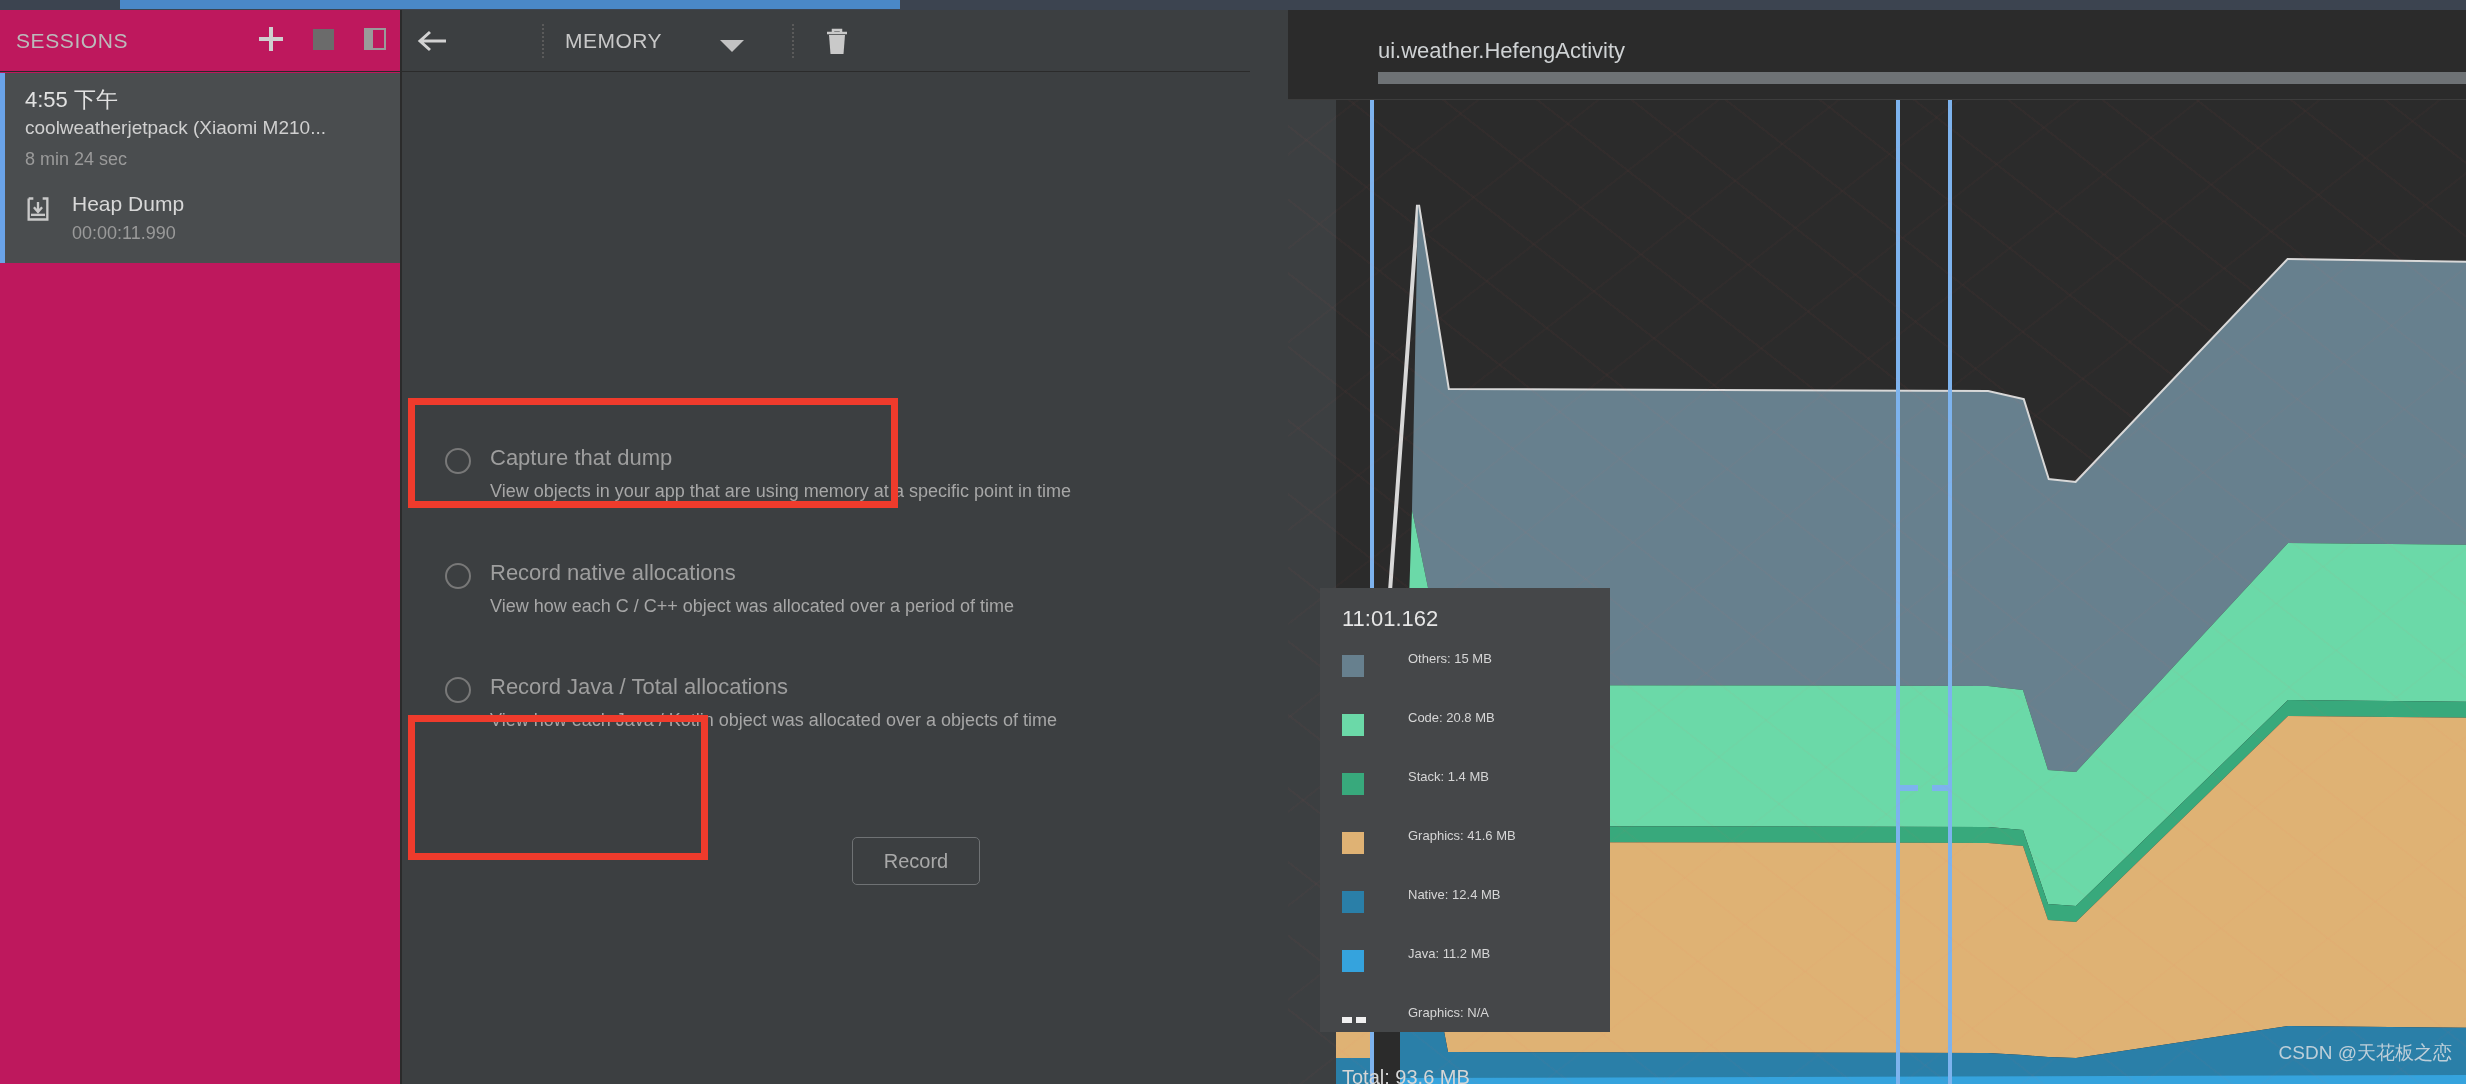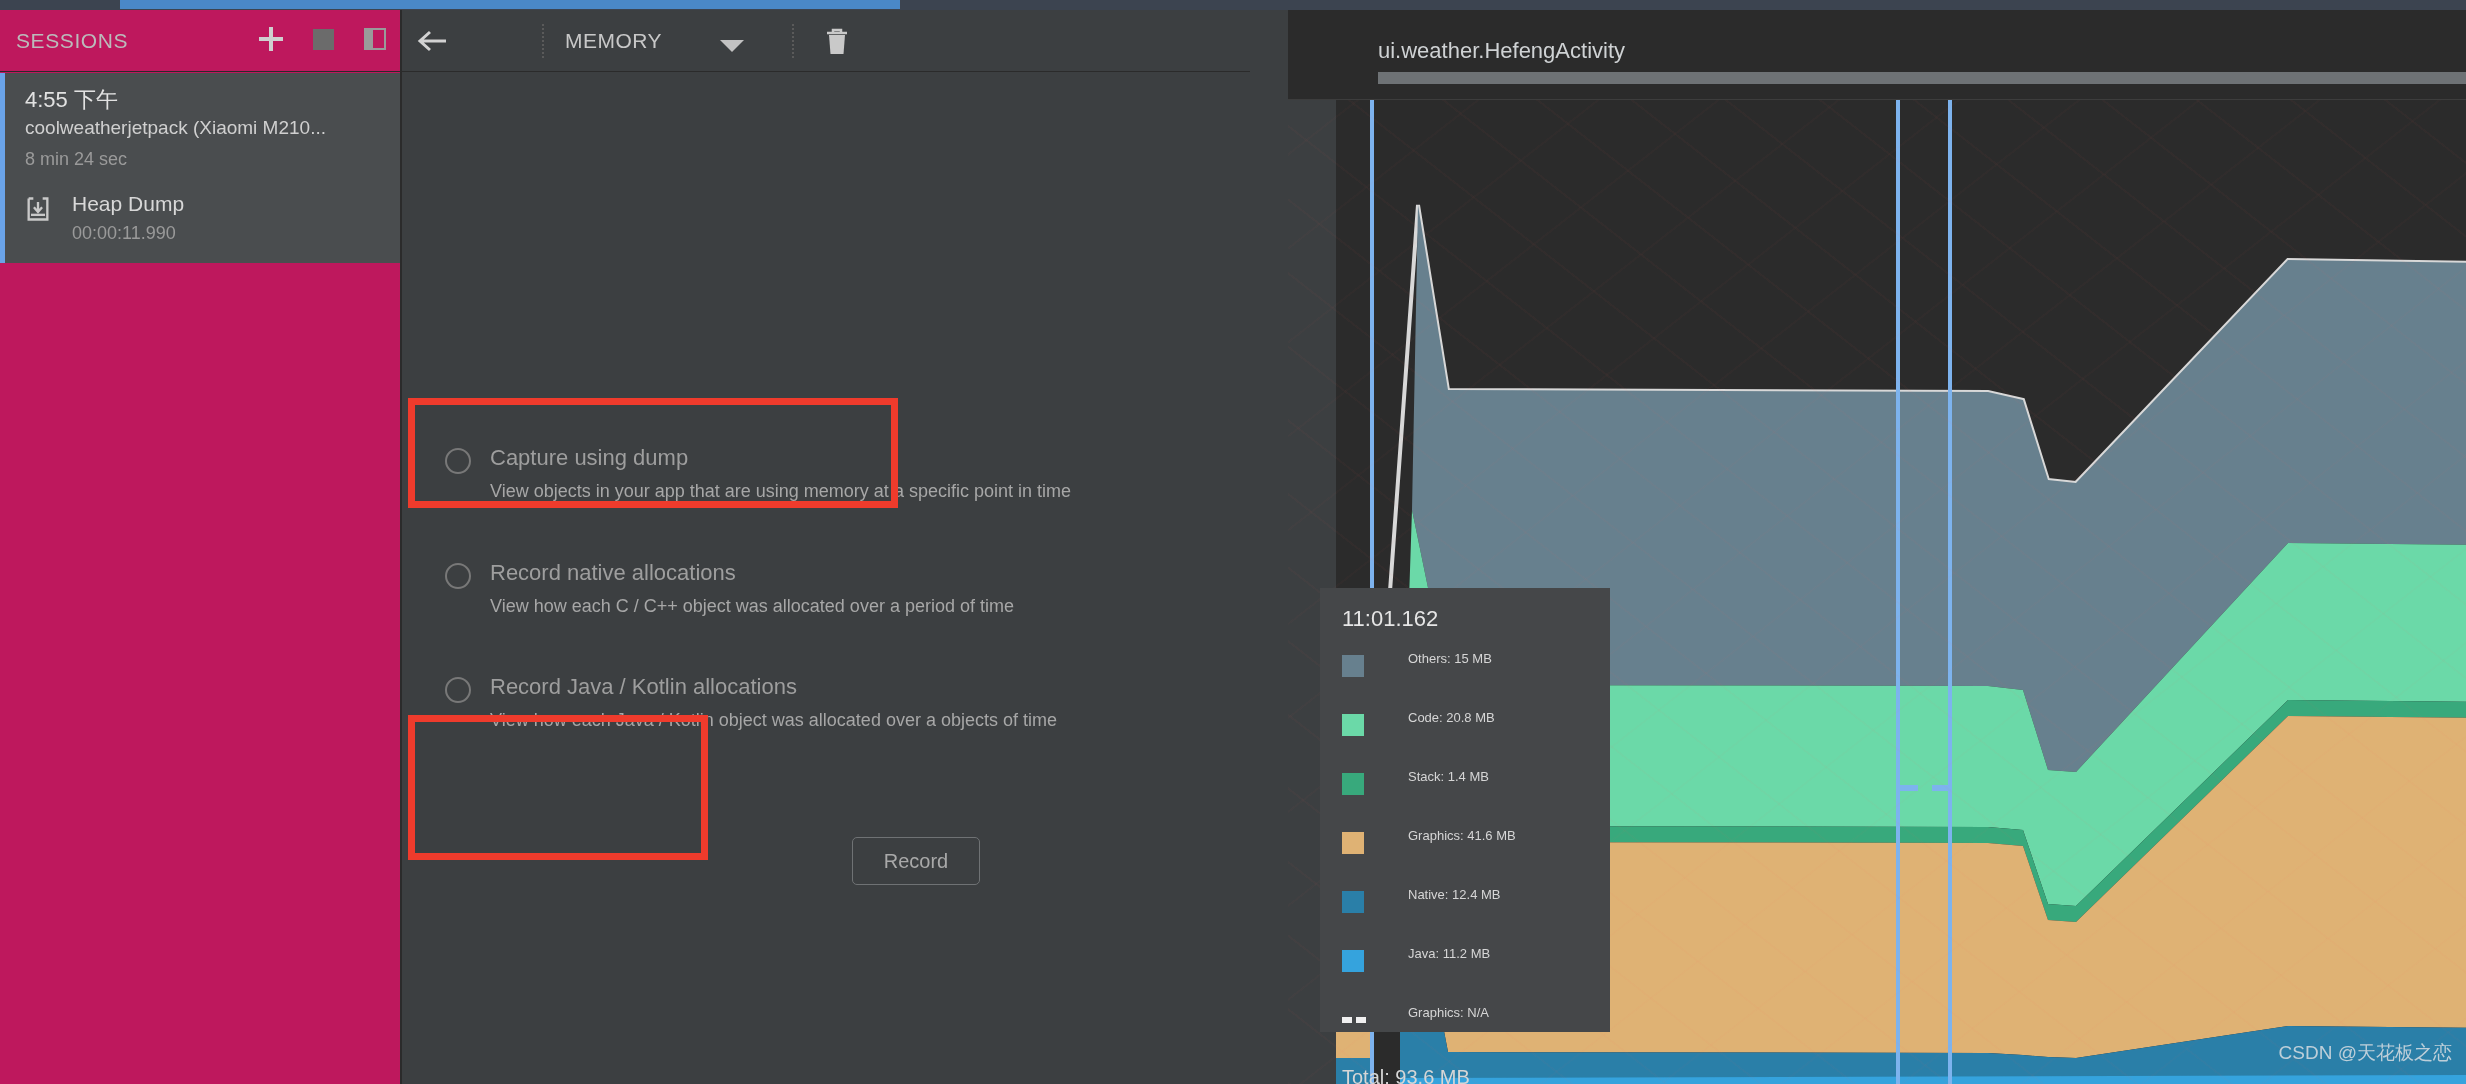--- a/index.html
+++ b/index.html
@@ -162,33 +162,33 @@
         <path d="M5 7 h20 M11 7 V4 h8 v3" stroke="#c9c9c9" stroke-width="2.5" fill="none"></path>
         <path d="M7 9 h16 l-1.5 19 h-13 Z" fill="#c9c9c9"></path>
       </svg>
     </span>
   </div>
 
   <div class="capture-pane">
 
     <div class="opt" style="top:370px">
       <span class="radio" style="top:6px"></span>
-      <div class="opt-title" style="top:3px">Capture using dump</div>
+      <div class="opt-title" style="top:3px">Capture that dump</div>
       <div class="opt-desc" style="top:37px">View objects in your app that are using memory at a specific point in time</div>
     </div>
 
     <div class="opt" style="top:485px">
       <span class="radio" style="top:6px"></span>
       <div class="opt-title" style="top:3px">Record native allocations</div>
       <div class="opt-desc" style="top:37px">View how each C / C++ object was allocated over a period of time</div>
     </div>
 
     <div class="opt" style="top:545px">
       <span class="radio" style="top:60px"></span>
-      <div class="opt-title" style="top:57px">Record Java / Kotlin allocations</div>
+      <div class="opt-title" style="top:57px">Record Java / Total allocations</div>
       <div class="opt-desc" style="top:91px">View how each Java / Kotlin object was allocated over a objects of time</div>
     </div>
 
     <button class="record-btn">Record</button>
   </div>
 
   <div class="hl-box hl-heap"></div>
   <div class="hl-box hl-record"></div>
 
   <div class="profiler">

